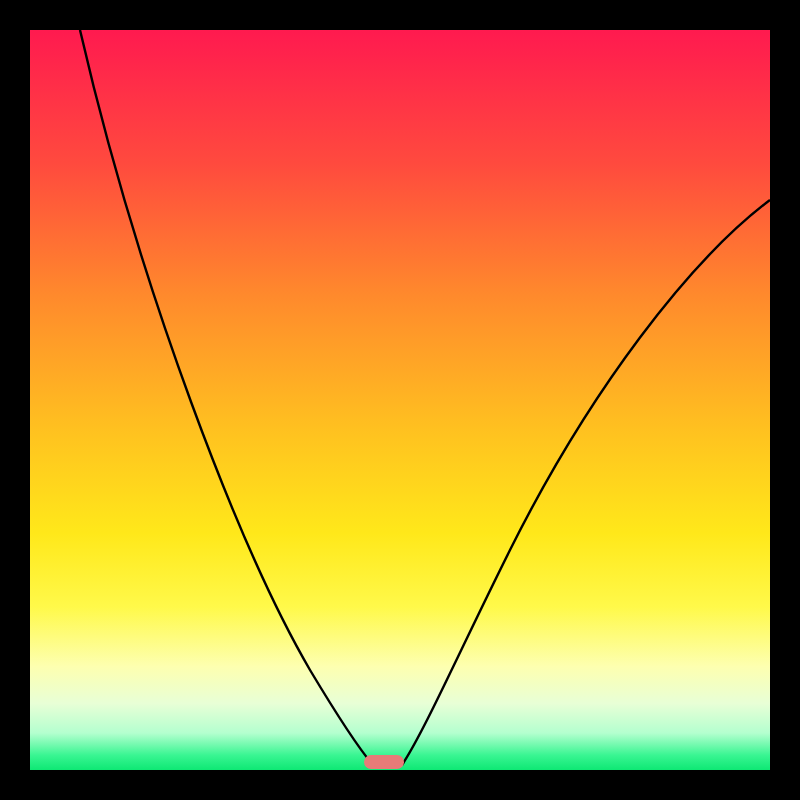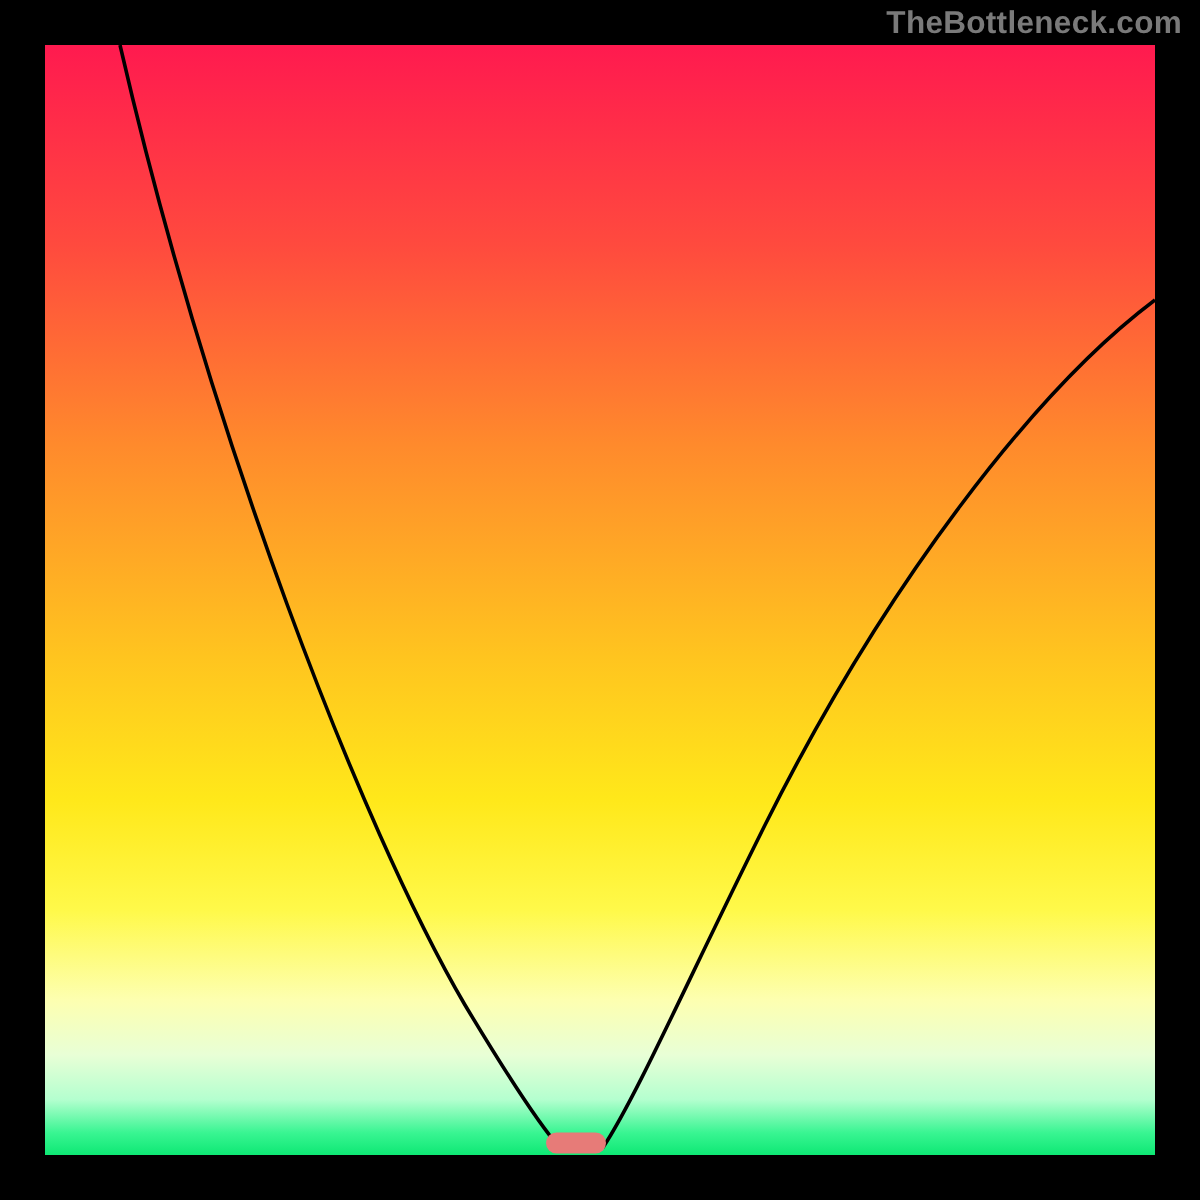--- a/index.html
+++ b/index.html
@@ -57,21 +57,20 @@
     position: absolute;
     background: #e77b78;
     border-radius: 9px;
     height: 14px;
   }
 </style>
 </head>
 <body>
 <div class="frame">
 
-  <div class="watermark">TheBottleneck.com</div>
 
   <div class="plot-area">
 
     <svg class="curve-svg" viewBox="0 0 740 740" preserveAspectRatio="none">
       <path d="M 50 0
                C 110 260, 210 520, 280 640
                C 310 690, 330 720, 343 735" stroke="#000" stroke-width="2.4" fill="none"></path>
       <path d="M 372 735
                C 395 700, 430 620, 480 520
                C 560 360, 660 230, 740 170" stroke="#000" stroke-width="2.4" fill="none"></path>

